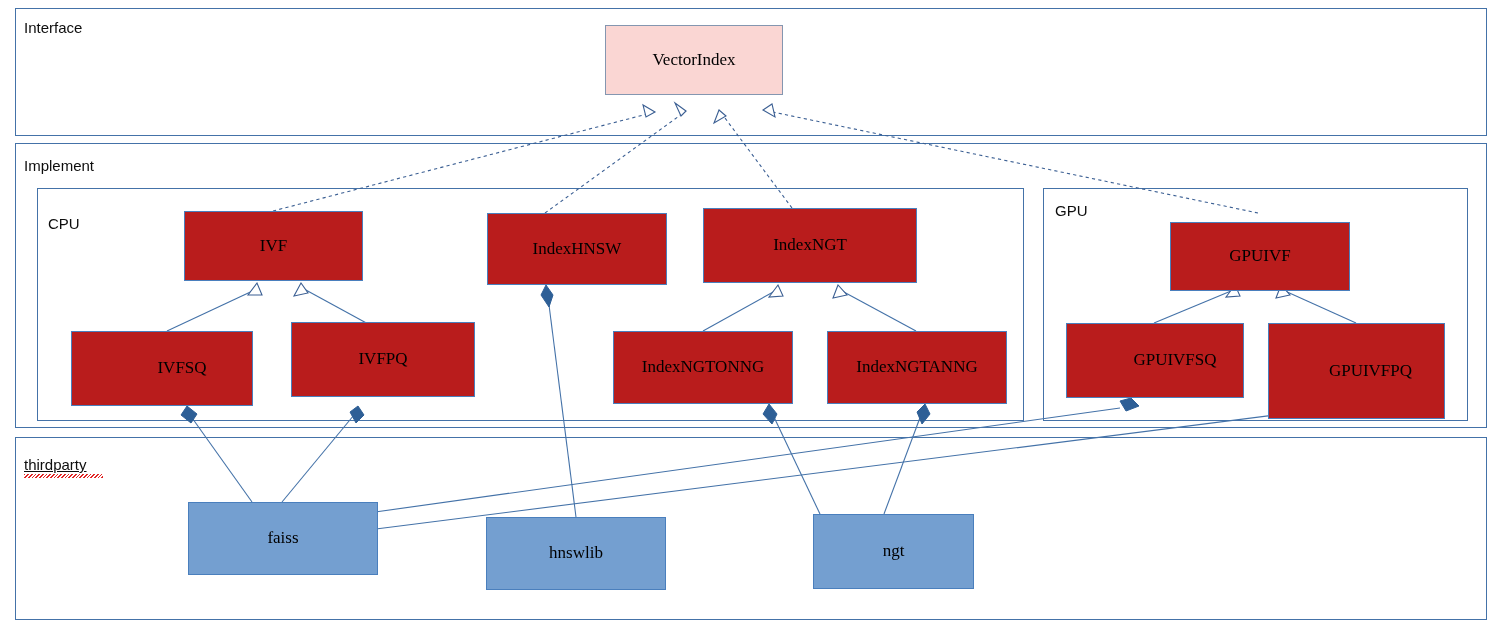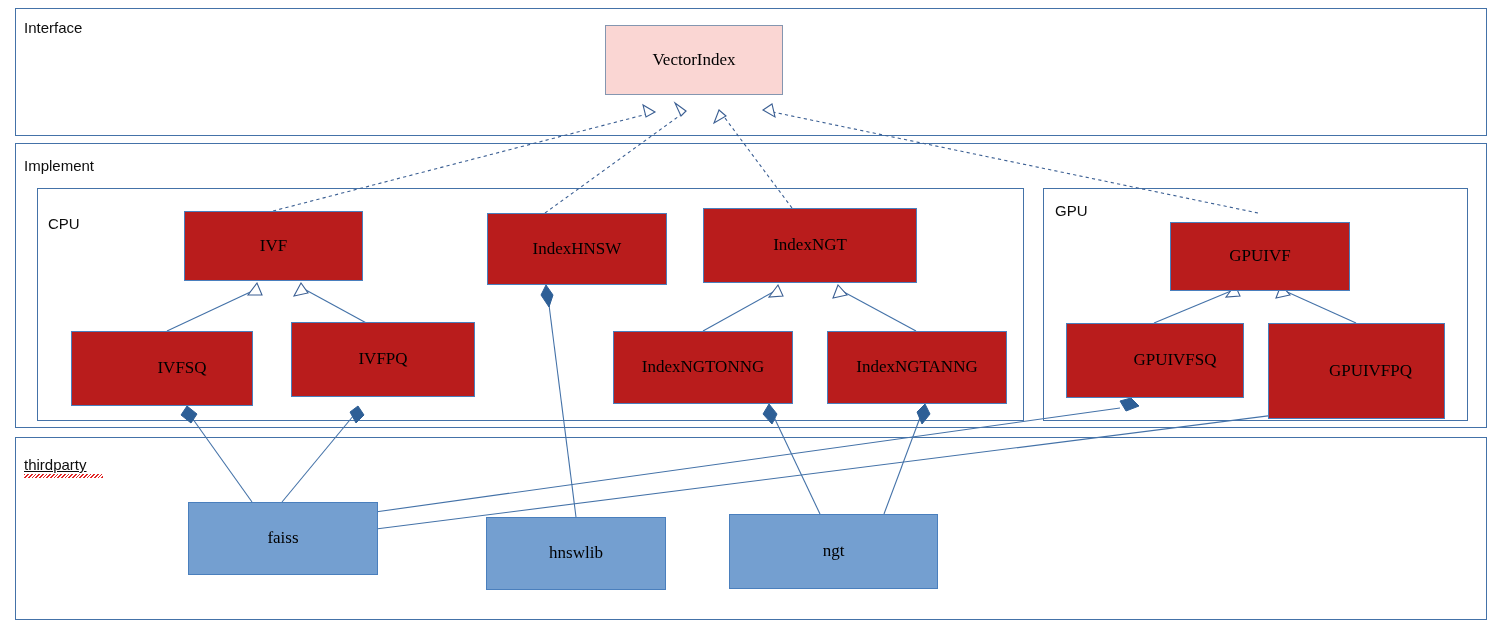--- a/index.html
+++ b/index.html
@@ -154,17 +154,17 @@
   <div class="node green" style="left:1268px;top:323px;width:177px;height:96px;padding-left:28px;">
     <span>GPUIVFPQ</span>
   </div>
 
   <div class="node blue" style="left:188px;top:502px;width:190px;height:73px;">
     <span>faiss</span>
   </div>
   <div class="node blue" style="left:486px;top:517px;width:180px;height:73px;">
     <span>hnswlib</span>
   </div>
-  <div class="node blue" style="left:729px;top:514px;width:209px;height:75px;">
+  <div class="node blue" style="left:813px;top:514px;width:161px;height:75px;">
     <span>ngt</span>
   </div>
 
 </div>
 
 </body></html>

